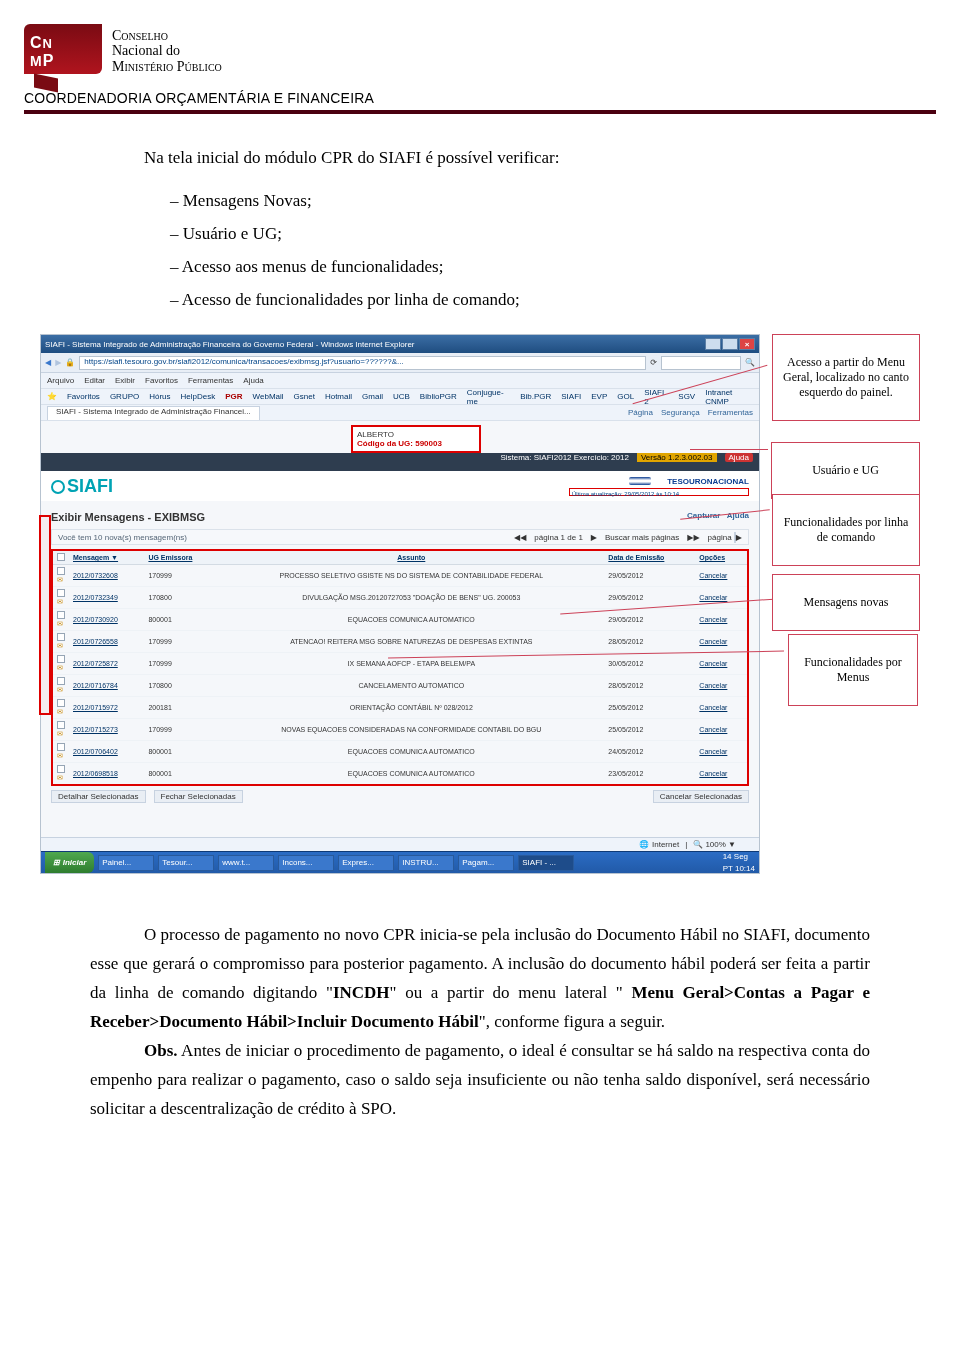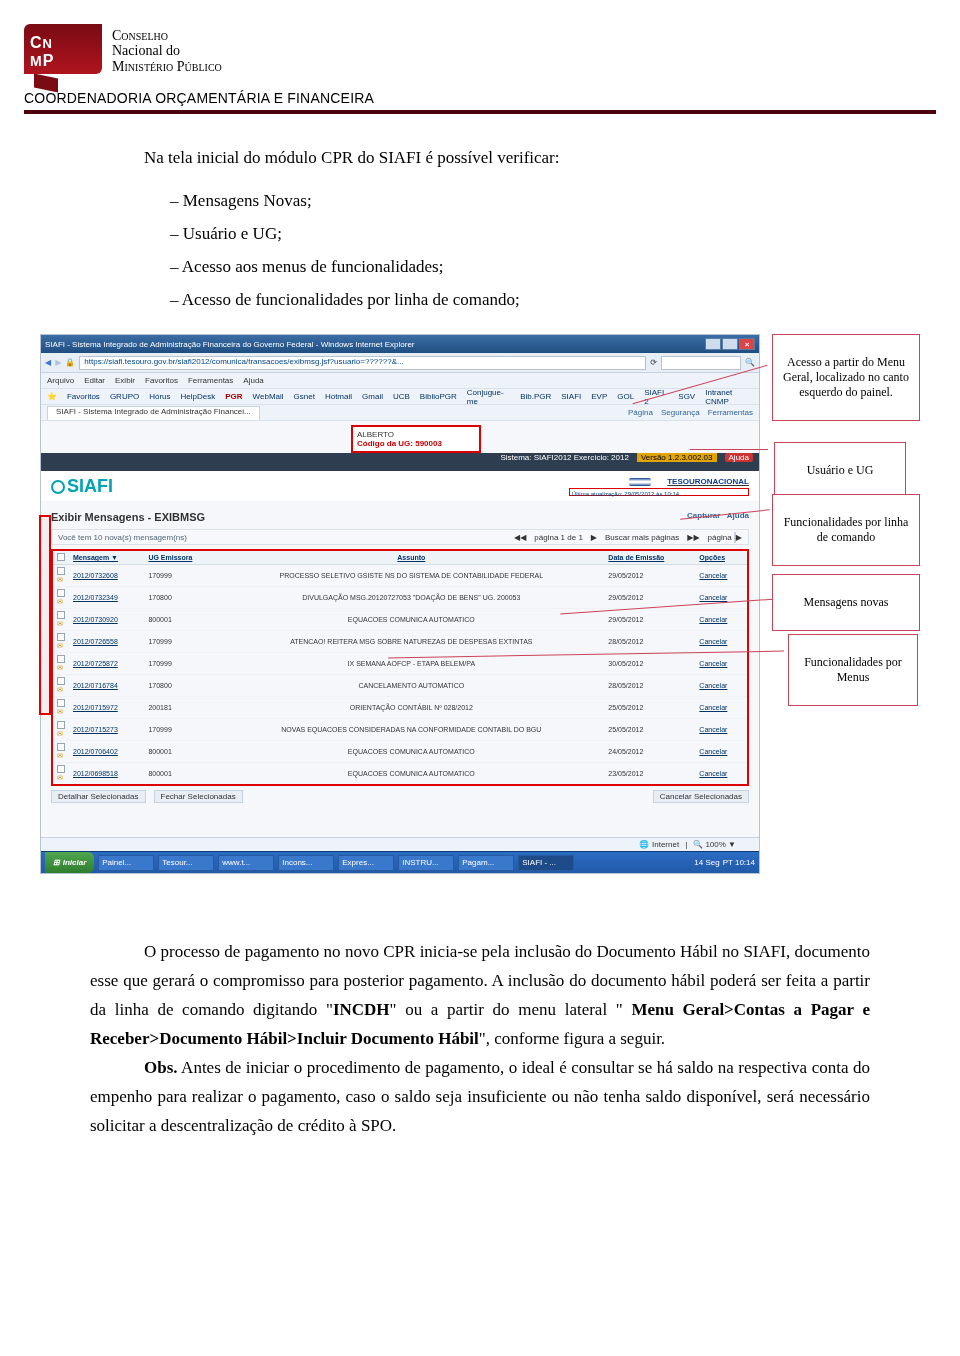--- a/index.html
+++ b/index.html
@@ -128,21 +128,21 @@
     width:130px; border:2px solid #d00; background:#fff; padding:3px 4px; font-size:8px;
   }
   .badge-ug .lbl { color:#c00; font-weight:600; }
   .siafi-brand {
     height:30px; background:#fff; display:flex; align-items:center; justify-content:space-between;
     padding:0 10px;
   }
   .siafi-logo { color:#00a3b4; font-weight:700; font-size:18px; }
   .siafi-logo .gear { display:inline-block; width:14px; height:14px; border:2px solid #00a3b4; border-radius:50%; vertical-align:middle; margin-right:2px; }
   .tes { display:flex; flex-direction:column; align-items:flex-end; }
-  .tes .row1 { display:flex; align-items:flex-end; gap:16px;text-decoration:underline; }
+  .tes .row1 { display:flex; align-items:flex-start; gap:16px; }
   .tes .flag { width:22px; height:8px; background:linear-gradient(#0b3d91,#fff 40%,#fff 60%,#0b3d91); border-radius:2px; }
   .tes .txt { color:#0b3d91; font-size:8px; font-weight:600; }
   .tes .red { border:1px solid #d00; height:8px; width:180px; margin-top:2px; }
   .siafi-tabs {
     height:16px; border-top:1px solid #cfd8e2; border-bottom:1px solid #cfd8e2;
     display:flex; align-items:flex-end; padding:0 8px; gap:8px; background:#f0f4f8;
   }
   .siafi-tabs span { color:#369; }
   .content {
     padding:6px 10px;
@@ -169,50 +169,50 @@
   .chk { display:inline-block; width:8px; height:8px; border:1px solid #96a5b5; background:#fff; }
   .cancel { color:#036; text-decoration:underline; }
   .bluecol { color:#036; text-decoration:underline; }
   .actions-row { display:flex; gap:8px; padding:4px 0; }
   .btn { background:#e9eef4; border:1px solid #c7d2e0; padding:1px 6px; color:#333; }
   .internet { height:14px; background:#eef3fa; display:flex; justify-content:flex-end; align-items:center; padding:0 23px; gap:6px; border-top:1px solid #c7d2e0; }
   .taskbar { height:22px; background:linear-gradient(#2b6cc4,#215aa8); display:flex; align-items:center; gap:4px; padding:0 4px; color:#fff; border-top:1px solid #0e3a76; overflow:hidden;}
   .start { background:linear-gradient(#4fa84f,#2e7d2e); padding:0 8px; height:100%; display:flex; align-items:center; font-style:italic; font-weight:700; gap:3px; border-radius:0 6px 6px 0;}
   .task { background:#3a78cc; border:1px solid #285a9c; height:16px; width:56px; display:flex; align-items:center; padding:0 3px; overflow:hidden; }
   .tasksel { background:#1e4c8a; }
-  .tray { margin-left:auto; display:flex; gap:3px; }
+  .tray { margin-left:auto; display:flex; gap:3px;flex-direction:column; }
   .side-tab {
     position:absolute; left:-2px; top:180px; width:12px; height:200px;
     border:2px solid #d00; background:rgba(255,0,0,0.04);
   }
   
   .callout {
     position:absolute;
     background:#fff;
     border:1px solid #cc4258;
     font-family:"Times New Roman", serif;
     font-size:12px;
     text-align:center;
     padding:20px 4px;
     line-height:1.25;
     z-index:5;
   }
   .callout.a { right:0; top:0; width:148px; }
-  .callout.b { right:14px; top:108px; width:132px; }
+  .callout.b { right:0; top:108px; width:149px; }
   .callout.c { right:0; top:160px; width:148px; }
   .callout.d { right:0; top:240px; width:148px; }
   .callout.e { right:2px; top:300px; width:130px; }
   .cline { position:absolute; border-top:1px solid #cc4258; height:0; z-index:3; }
   .cA { top:50px; left:590px; width:140px; transform:rotate(-16deg); }
   .cB { top:115px; left:650px; width:78px; }
   .cC { top:180px; left:640px; width:90px; transform:rotate(-6deg); }
   .cD { top:272px; left:520px; width:218px; transform:rotate(-4deg); }
   .cE { top:320px; left:348px; width:396px; transform:rotate(-1deg); }
   
-  .para2 { margin-top: 44px; }
+  .para2 { margin-top: 27px; }
   .para2 p { text-indent: 54px; margin-bottom: 0; }
 </style>
 </head>
 <body>
 
 <div class="page">
 
   <div class="hdr">
     <div class="hdr-top">
       <div class="cnmp-logo">

